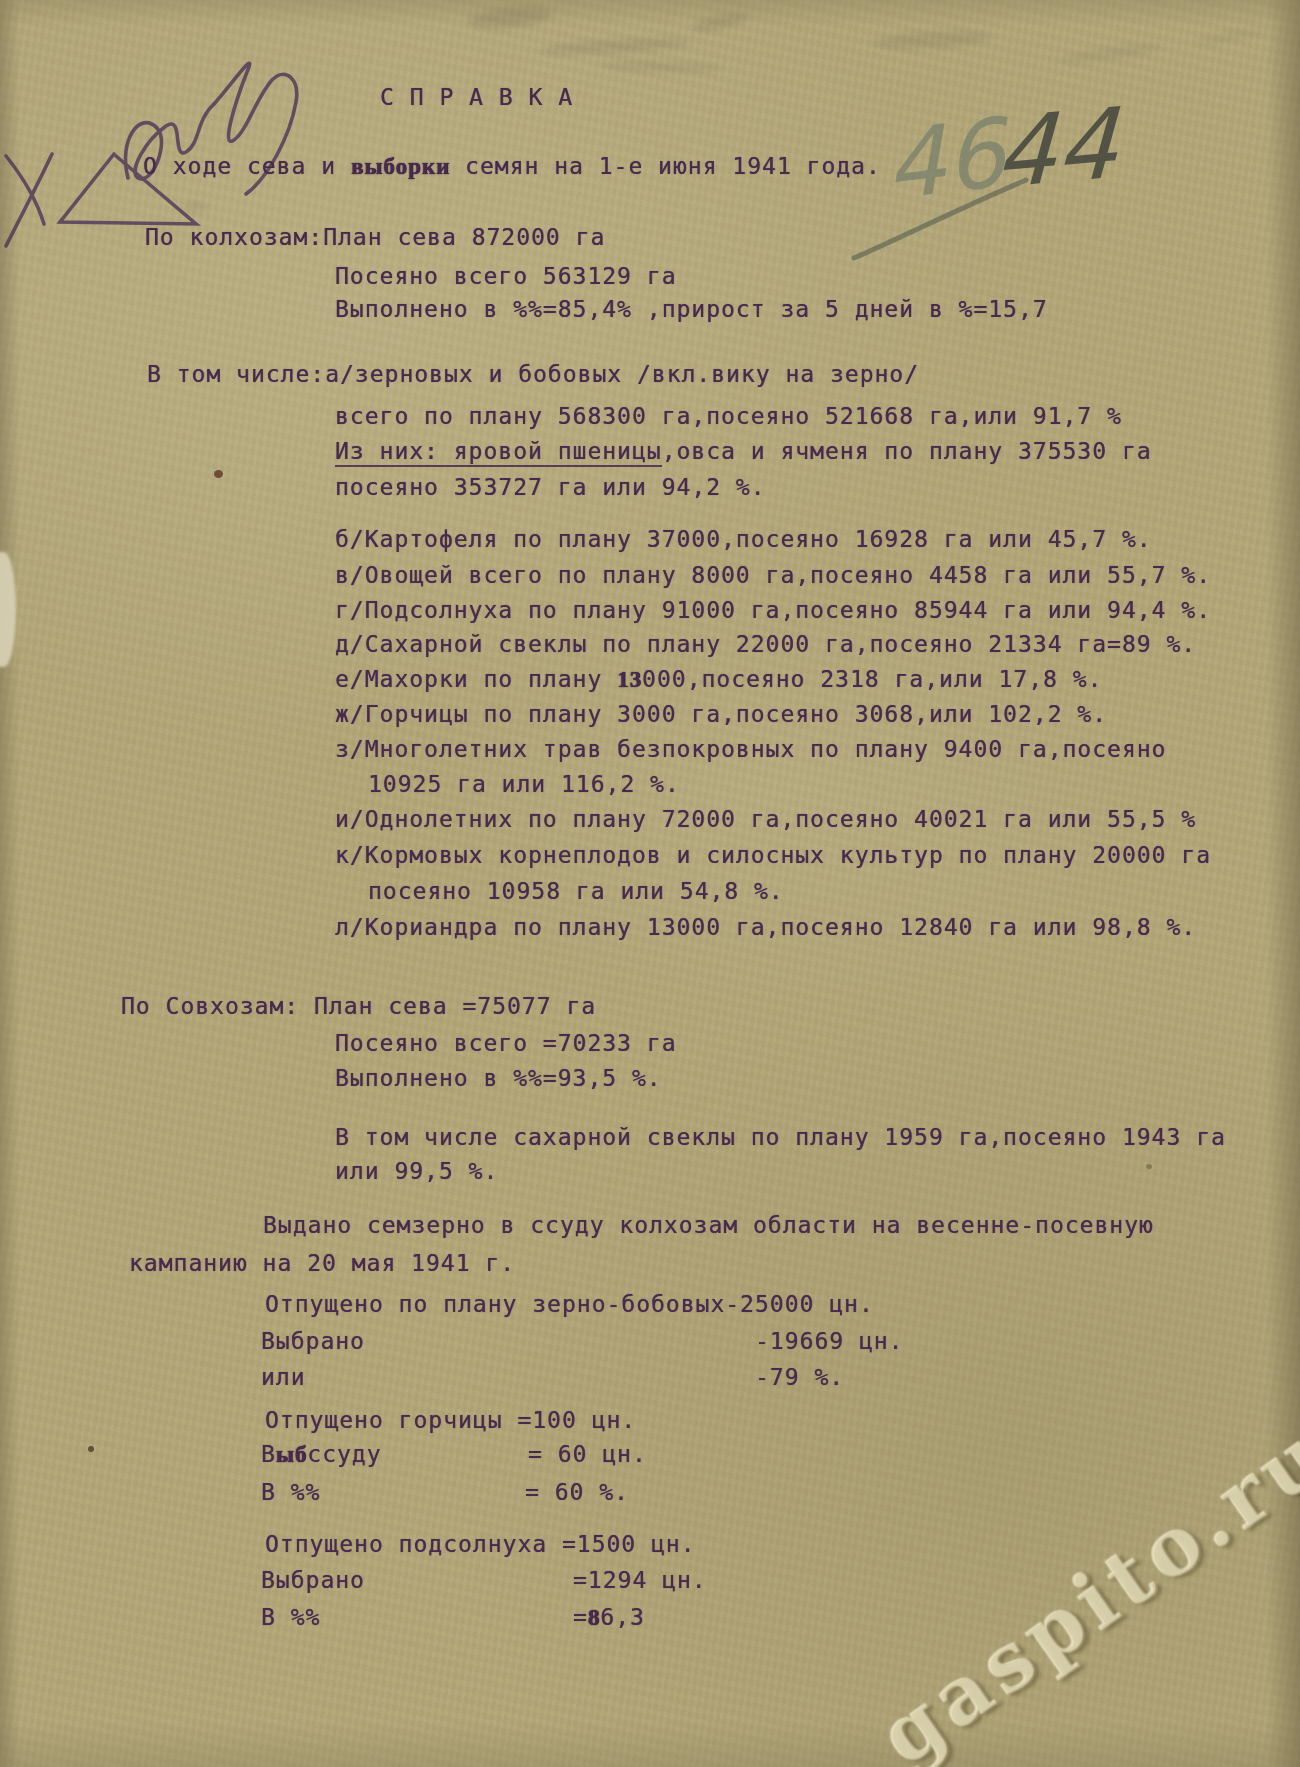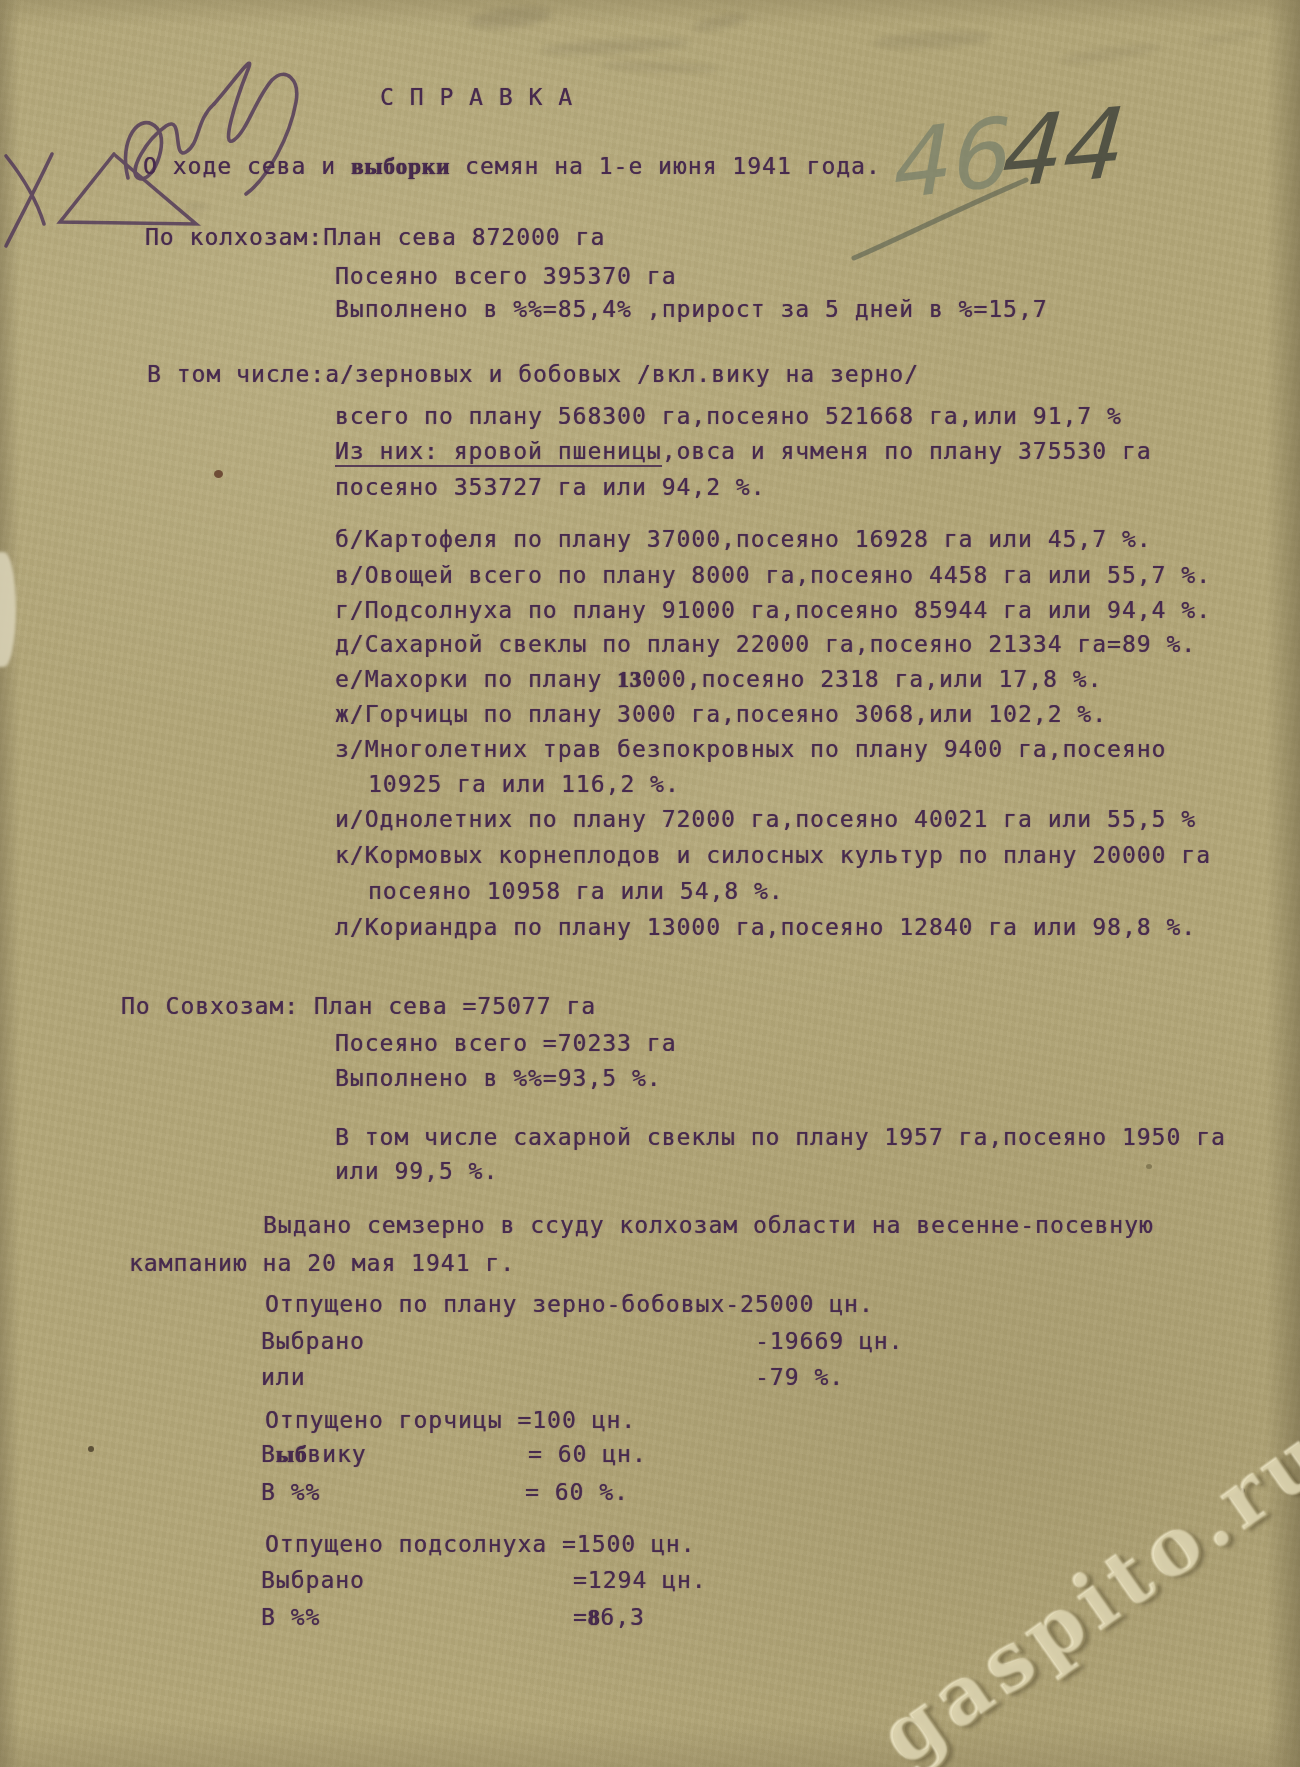--- a/index.html
+++ b/index.html
@@ -86,21 +86,21 @@
     <path d="M116,128 L196,196 L60,194 L114,126"></path>
     <path d="M6,128 C22,148 36,170 44,196 M52,126 C36,160 20,190 6,218"></path>
   </g>
 </svg>
 
 <div class="t" style="left:380px;top:84px">С П Р А В К А</div>
 
 <div class="t" style="left:143px;top:153px"><span>О ходе сева и </span><span class="b">выборки</span><span> семян на 1-е июня 1941 года.</span></div>
 
 <div class="t" style="left:145px;top:224px">По колхозам:План сева 872000 га</div>
-<div class="t" style="left:335px;top:263px">Посеяно всего 395370 га</div>
+<div class="t" style="left:335px;top:263px">Посеяно всего 563129 га</div>
 <div class="t" style="left:335px;top:296px">Выполнено в %%=85,4% ,прирост за 5 дней в %=15,7</div>
 
 <div class="t" style="left:147px;top:361px">В том числе:а/зерновых и бобовых /вкл.вику на зерно/</div>
 <div class="t" style="left:335px;top:403px">всего по плану 568300 га,посеяно 521668 га,или 91,7 %</div>
 <div class="t" style="left:335px;top:438px"><span class="u">Из них: яровой пшеницы</span><span>,овса и ячменя по плану 375530 га</span></div>
 <div class="t" style="left:335px;top:474px">посеяно 353727 га или 94,2 %.</div>
 
 <div class="t" style="left:335px;top:526px">б/Картофеля по плану 37000,посеяно 16928 га или 45,7 %.</div>
 <div class="t" style="left:335px;top:562px">в/Овощей всего по плану 8000 га,посеяно 4458 га или 55,7 %.</div>
 <div class="t" style="left:335px;top:597px">г/Подсолнуха по плану 91000 га,посеяно 85944 га или 94,4 %.</div>
@@ -110,34 +110,34 @@
 <div class="t" style="left:335px;top:736px">з/Многолетних трав безпокровных по плану 9400 га,посеяно</div>
 <div class="t" style="left:368px;top:771px">10925 га или 116,2 %.</div>
 <div class="t" style="left:335px;top:806px">и/Однолетних по плану 72000 га,посеяно 40021 га или 55,5 %</div>
 <div class="t" style="left:335px;top:842px">к/Кормовых корнеплодов и силосных культур по плану 20000 га</div>
 <div class="t" style="left:368px;top:878px">посеяно 10958 га или 54,8 %.</div>
 <div class="t" style="left:335px;top:914px">л/Кориандра по плану 13000 га,посеяно 12840 га или 98,8 %.</div>
 
 <div class="t" style="left:121px;top:993px">По Совхозам: План сева =75077 га</div>
 <div class="t" style="left:335px;top:1030px">Посеяно всего =70233 га</div>
 <div class="t" style="left:335px;top:1065px">Выполнено в %%=93,5 %.</div>
-<div class="t" style="left:335px;top:1124px">В том числе сахарной свеклы по плану 1957 га,посеяно 1950 га</div>
+<div class="t" style="left:335px;top:1124px">В том числе сахарной свеклы по плану 1959 га,посеяно 1943 га</div>
 <div class="t" style="left:335px;top:1158px">или 99,5 %.</div>
 
 <div class="t" style="left:263px;top:1212px">Выдано семзерно в ссуду колхозам области на весенне-посевную</div>
 <div class="t" style="left:129px;top:1250px">кампанию на 20 мая 1941 г.</div>
 
 <div class="t" style="left:265px;top:1291px">Отпущено по плану зерно-бобовых-25000 цн.</div>
 <div class="t" style="left:261px;top:1328px">Выбрано</div>
 <div class="t" style="left:755px;top:1328px">-19669 цн.</div>
 <div class="t" style="left:261px;top:1364px">или</div>
 <div class="t" style="left:755px;top:1364px">-79 %.</div>
 
 <div class="t" style="left:265px;top:1407px">Отпущено горчицы =100 цн.</div>
-<div class="t" style="left:261px;top:1441px"><span>В</span><span class="b">ыб</span><span>вику</span></div>
+<div class="t" style="left:261px;top:1441px"><span>В</span><span class="b">ыб</span><span>ссуду</span></div>
 <div class="t" style="left:528px;top:1441px">= 60 цн.</div>
 <div class="t" style="left:261px;top:1479px">В %%</div>
 <div class="t" style="left:525px;top:1479px">= 60 %.</div>
 
 <div class="t" style="left:265px;top:1531px">Отпущено подсолнуха =1500 цн.</div>
 <div class="t" style="left:261px;top:1567px">Выбрано</div>
 <div class="t" style="left:573px;top:1567px">=1294 цн.</div>
 <div class="t" style="left:261px;top:1604px">В %%</div>
 <div class="t" style="left:573px;top:1604px"><span>=</span><span class="b">8</span><span>6,3</span></div>
 

